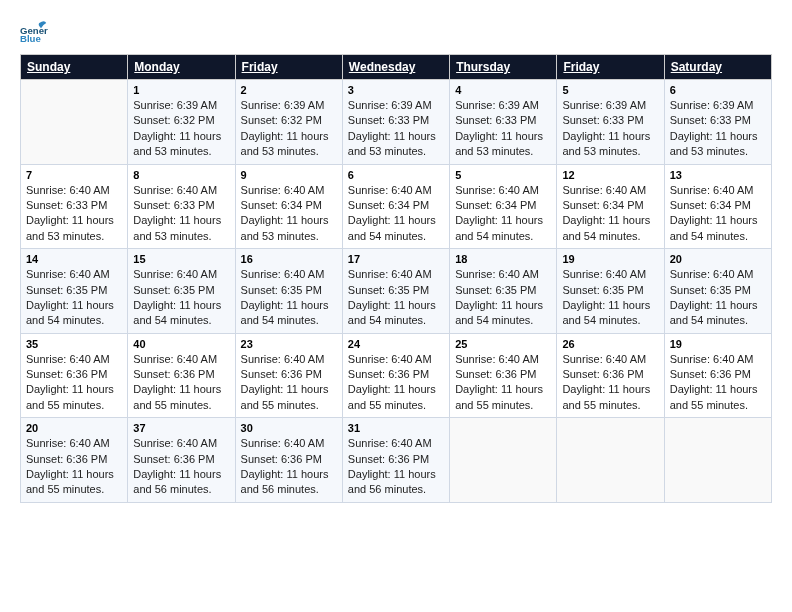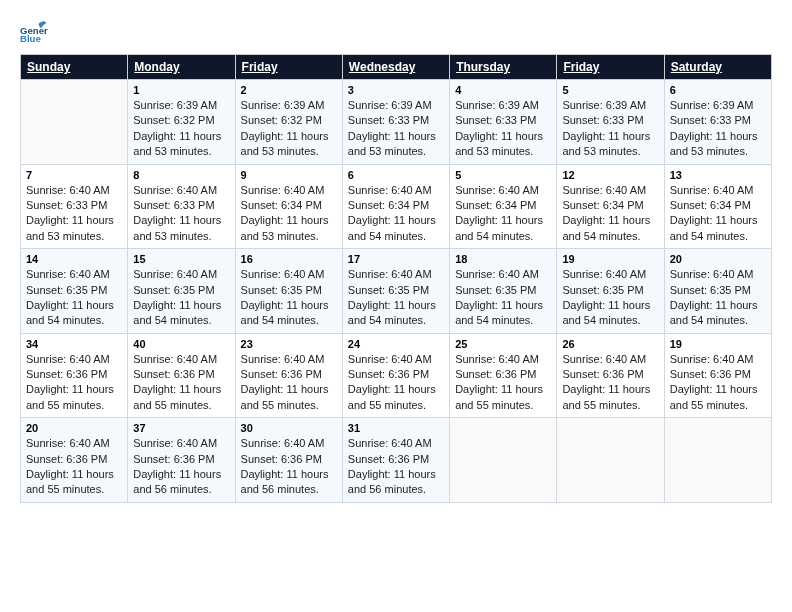--- a/index.html
+++ b/index.html
@@ -259,21 +259,21 @@
         <td>
           <div class="day-num">20</div>
           <div class="day-info" style="white-space: pre-line;">Sunrise: 6:40 AM
 Sunset: 6:35 PM
 Daylight: 11 hours
 and 54 minutes.</div>
         </td>
       </tr>
       <tr>
         <td>
-          <div class="day-num">34</div>
+          <div class="day-num">35</div>
           <div class="day-info" style="white-space: pre-line;">Sunrise: 6:40 AM
 Sunset: 6:36 PM
 Daylight: 11 hours
 and 55 minutes.</div>
         </td>
         <td>
           <div class="day-num">40</div>
           <div class="day-info" style="white-space: pre-line;">Sunrise: 6:40 AM
 Sunset: 6:36 PM
 Daylight: 11 hours

